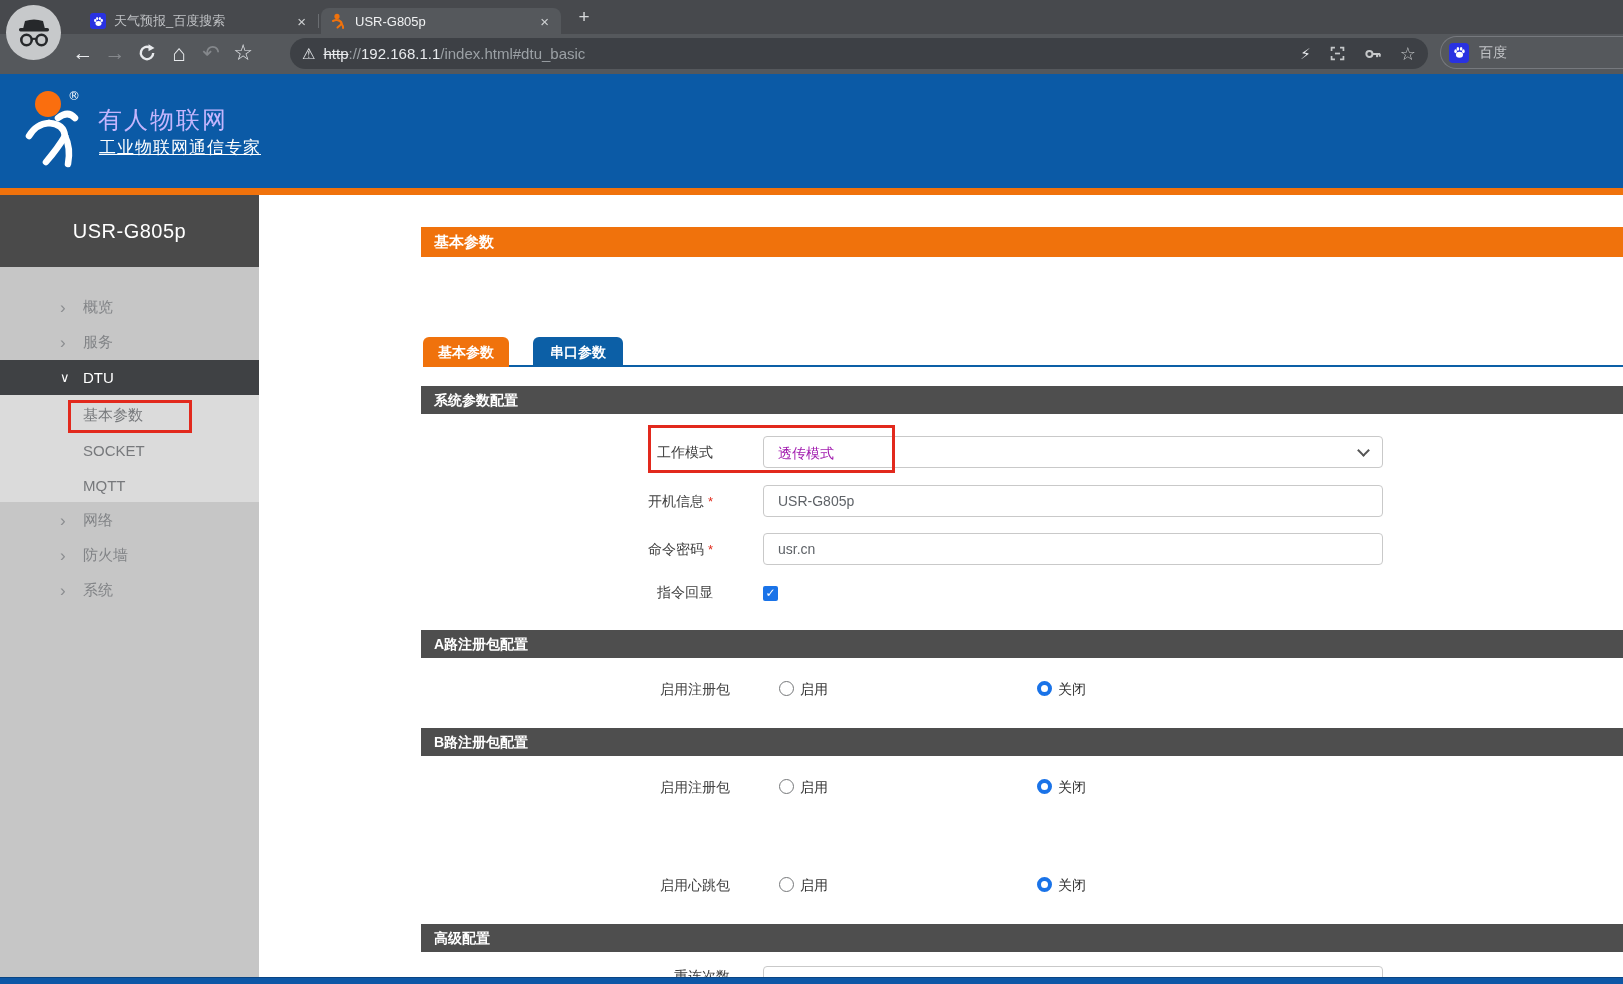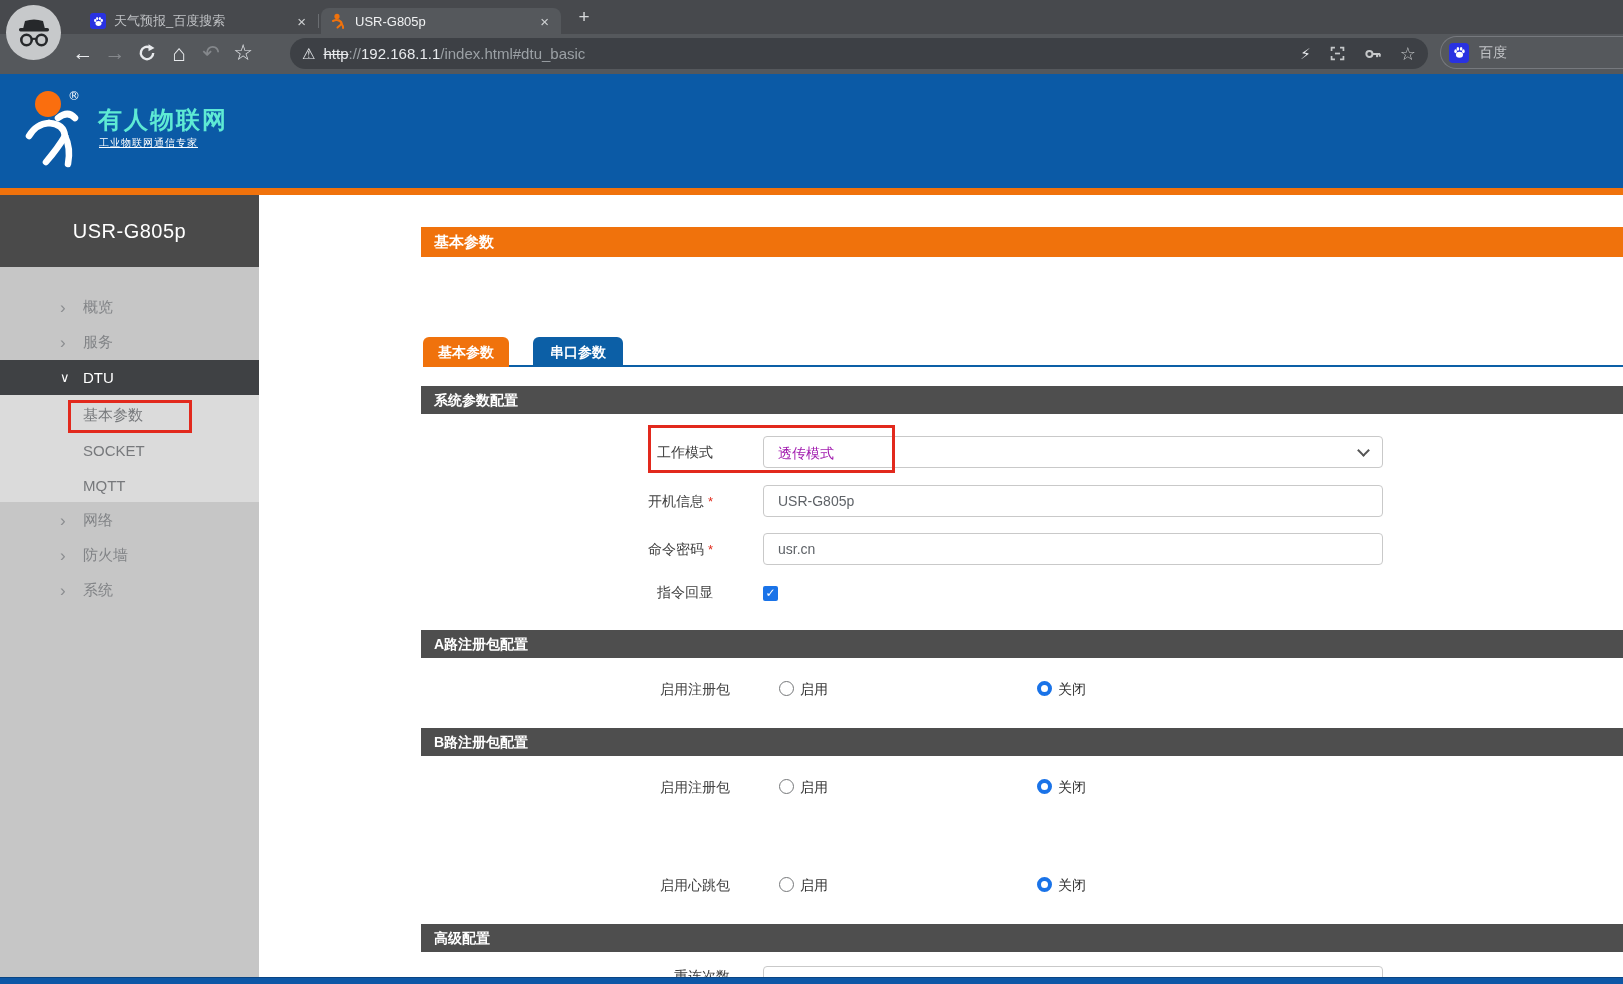--- a/index.html
+++ b/index.html
@@ -35,22 +35,22 @@
   .addr-ico { margin-left:18px; color:#c6c8ca; font-size:15px; display:flex; align-items:center; }
   .search-pill { position:absolute; left:1440px; top:36px; width:190px; height:33px; border:1px solid #76797e;
     border-radius:17px 0 0 17px; border-right:none; display:flex; align-items:center; padding-left:8px; gap:10px; }
   .baidu-sq { width:20px; height:20px; background:#2932e1; border-radius:4px; display:flex;
     align-items:center; justify-content:center; }
   .search-label { color:#c3c5c8; font-size:14px; }
 
   
   .site-header { position:absolute; left:0; top:74px; width:100%; height:114px; background:#0b5aa6; }
   .logo { position:absolute; left:22px; top:10px; }
-  .brand { position:absolute; left:98px; top:30px; color:#5eead4; font-size:24px; font-weight:bold; letter-spacing:2px; }
-  .slogan { position:absolute; left:99px; top:62px; color:#fff; font-size:10px; text-decoration:underline; letter-spacing:1px; }
+  .brand { position:absolute; left:98px; top:30px; color:#c4b5fd; font-size:24px; font-weight:normal; letter-spacing:2px; }
+  .slogan { position:absolute; left:99px; top:62px; color:#fff; font-size:17px; text-decoration:underline; letter-spacing:1px; }
   .orange-stripe { position:absolute; left:0; top:188px; width:100%; height:7px; background:#f0720c; }
 
   
   .sidebar { position:absolute; left:0; top:195px; width:259px; bottom:0; background:#c6c6c6; }
   .side-title { position:absolute; left:0; top:0; width:100%; height:72px; background:#4a4a4a; color:#fff;
     font-size:20px; display:flex; align-items:center; justify-content:center; letter-spacing:0.5px; }
   .side-item { position:absolute; left:0; width:100%; height:35px; display:flex; align-items:center; cursor:pointer; }
   .side-chevron { position:absolute; left:60px; width:16px; color:#8b8d90; font-size:17px; line-height:1; }
   .side-label { position:absolute; left:83px; color:#828487; font-size:15px; }
   .side-item.dark { background:#3f4144; }

